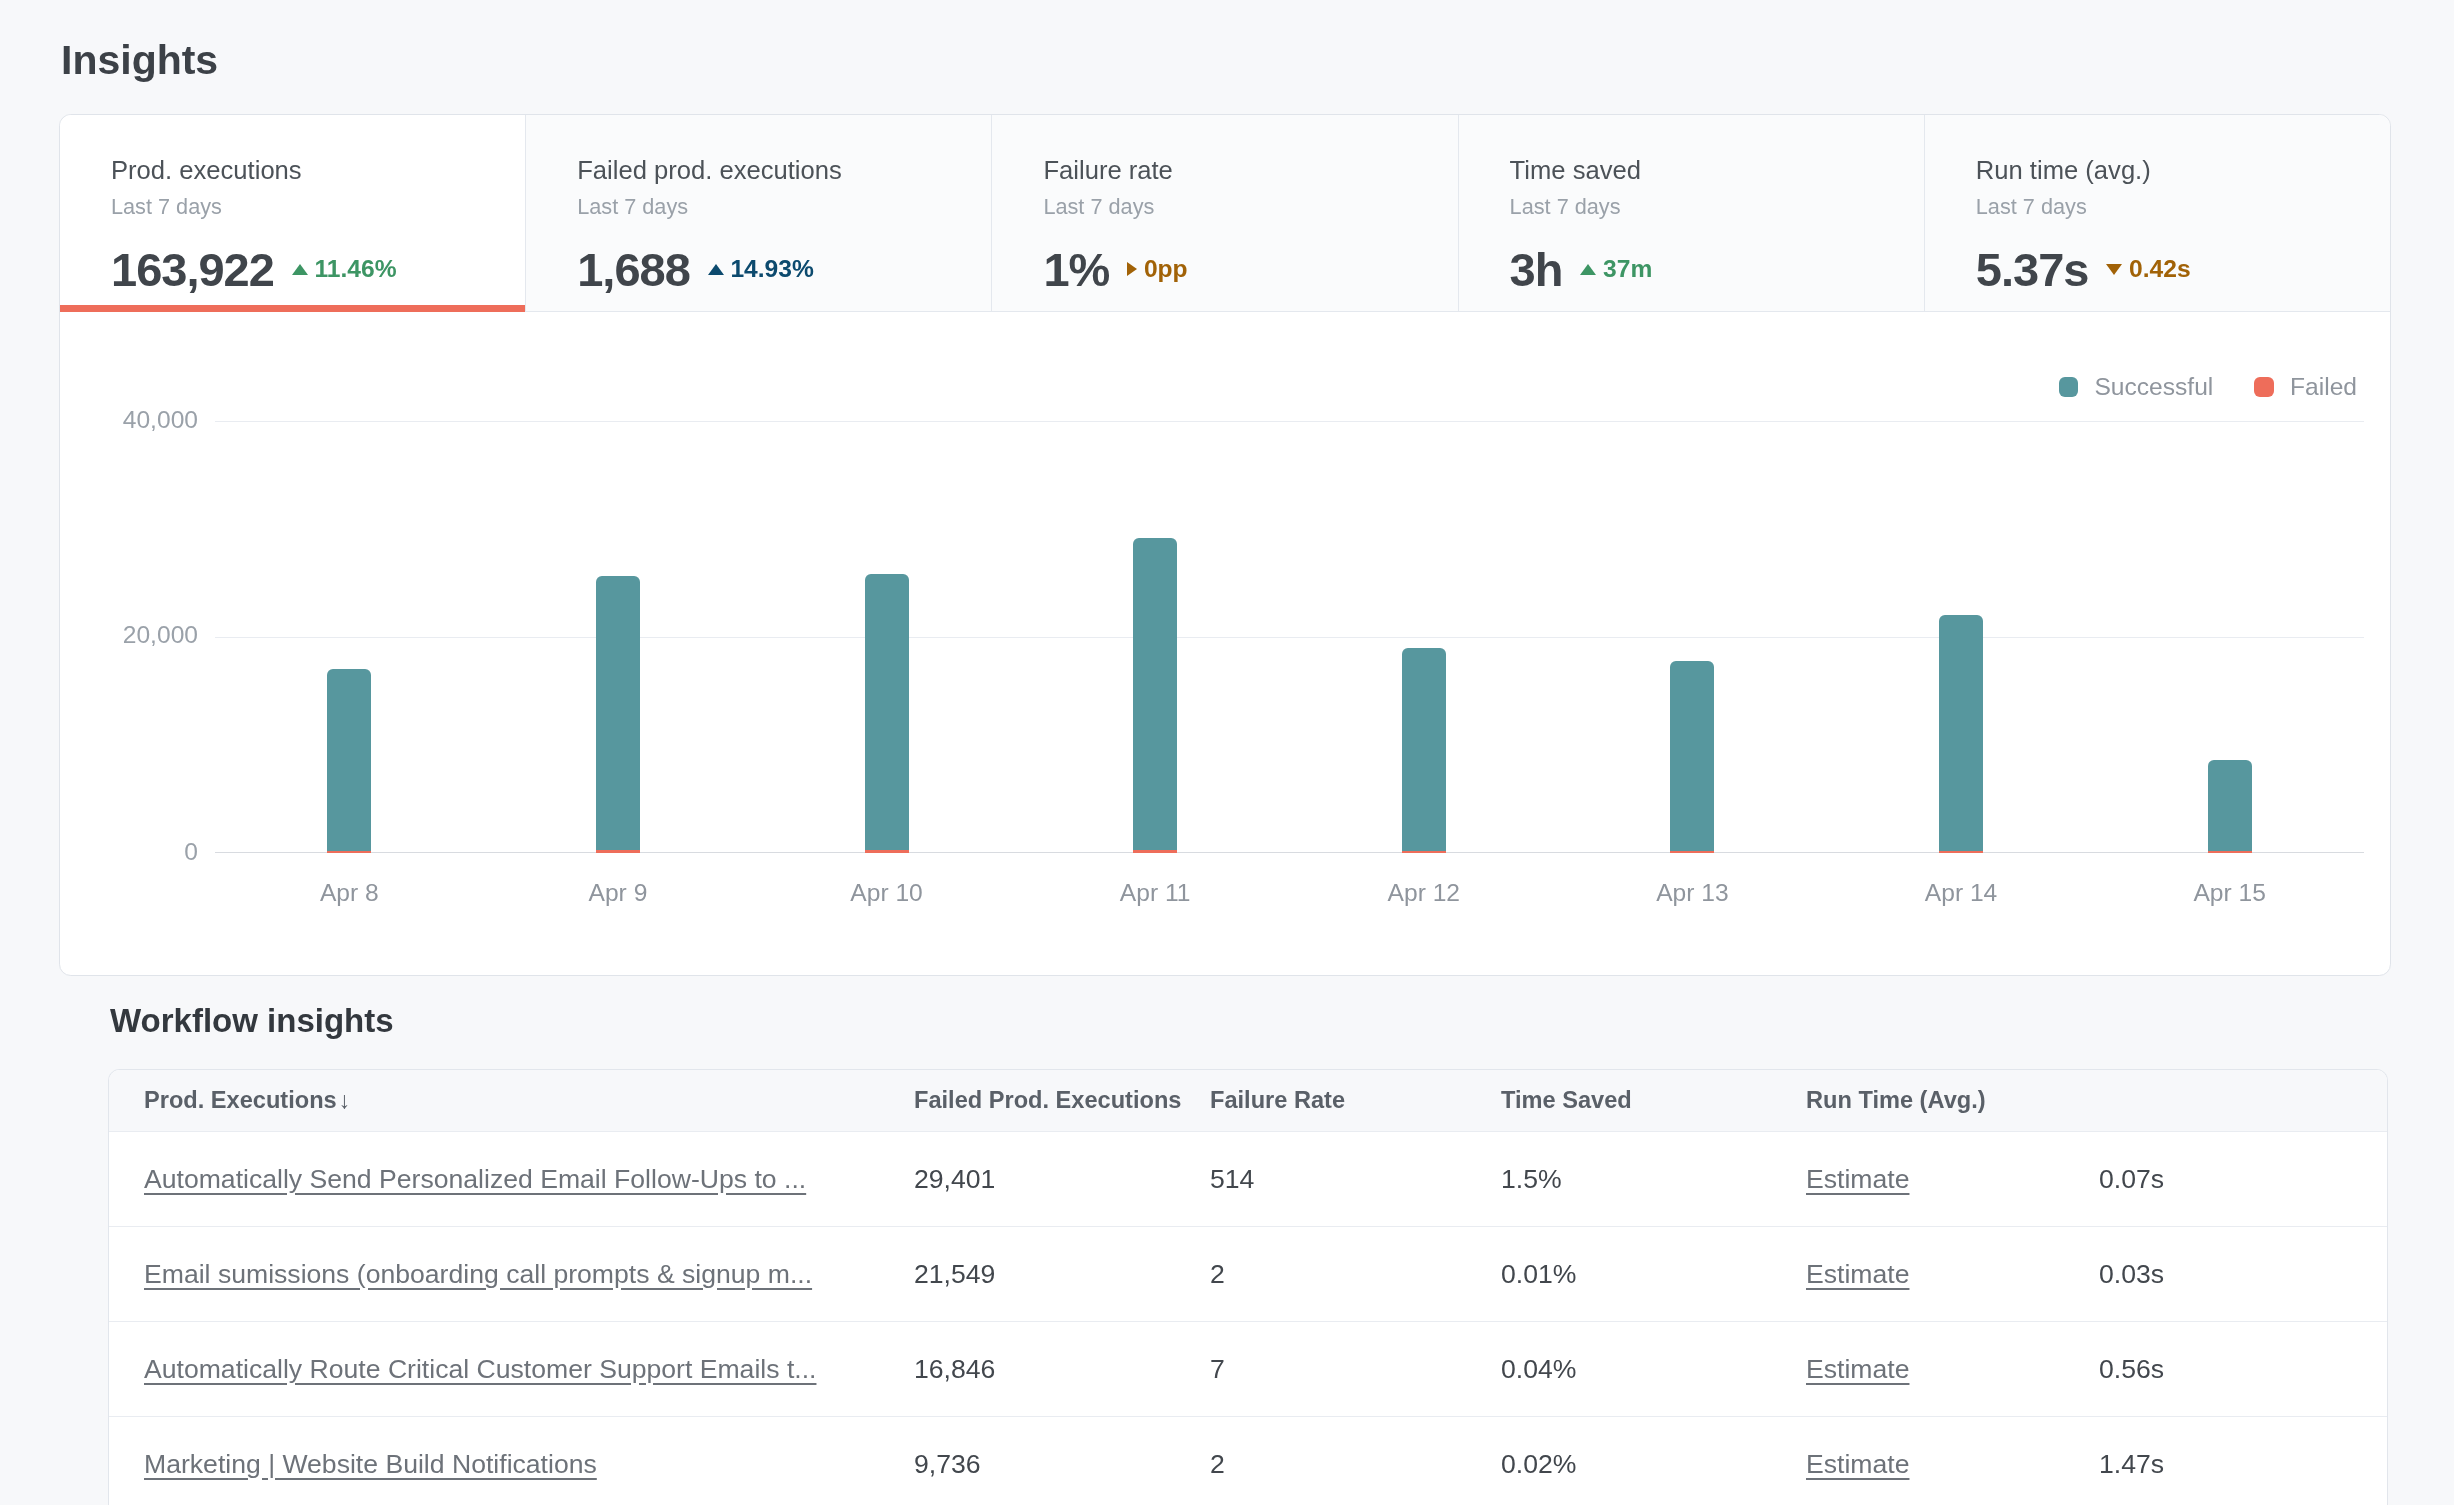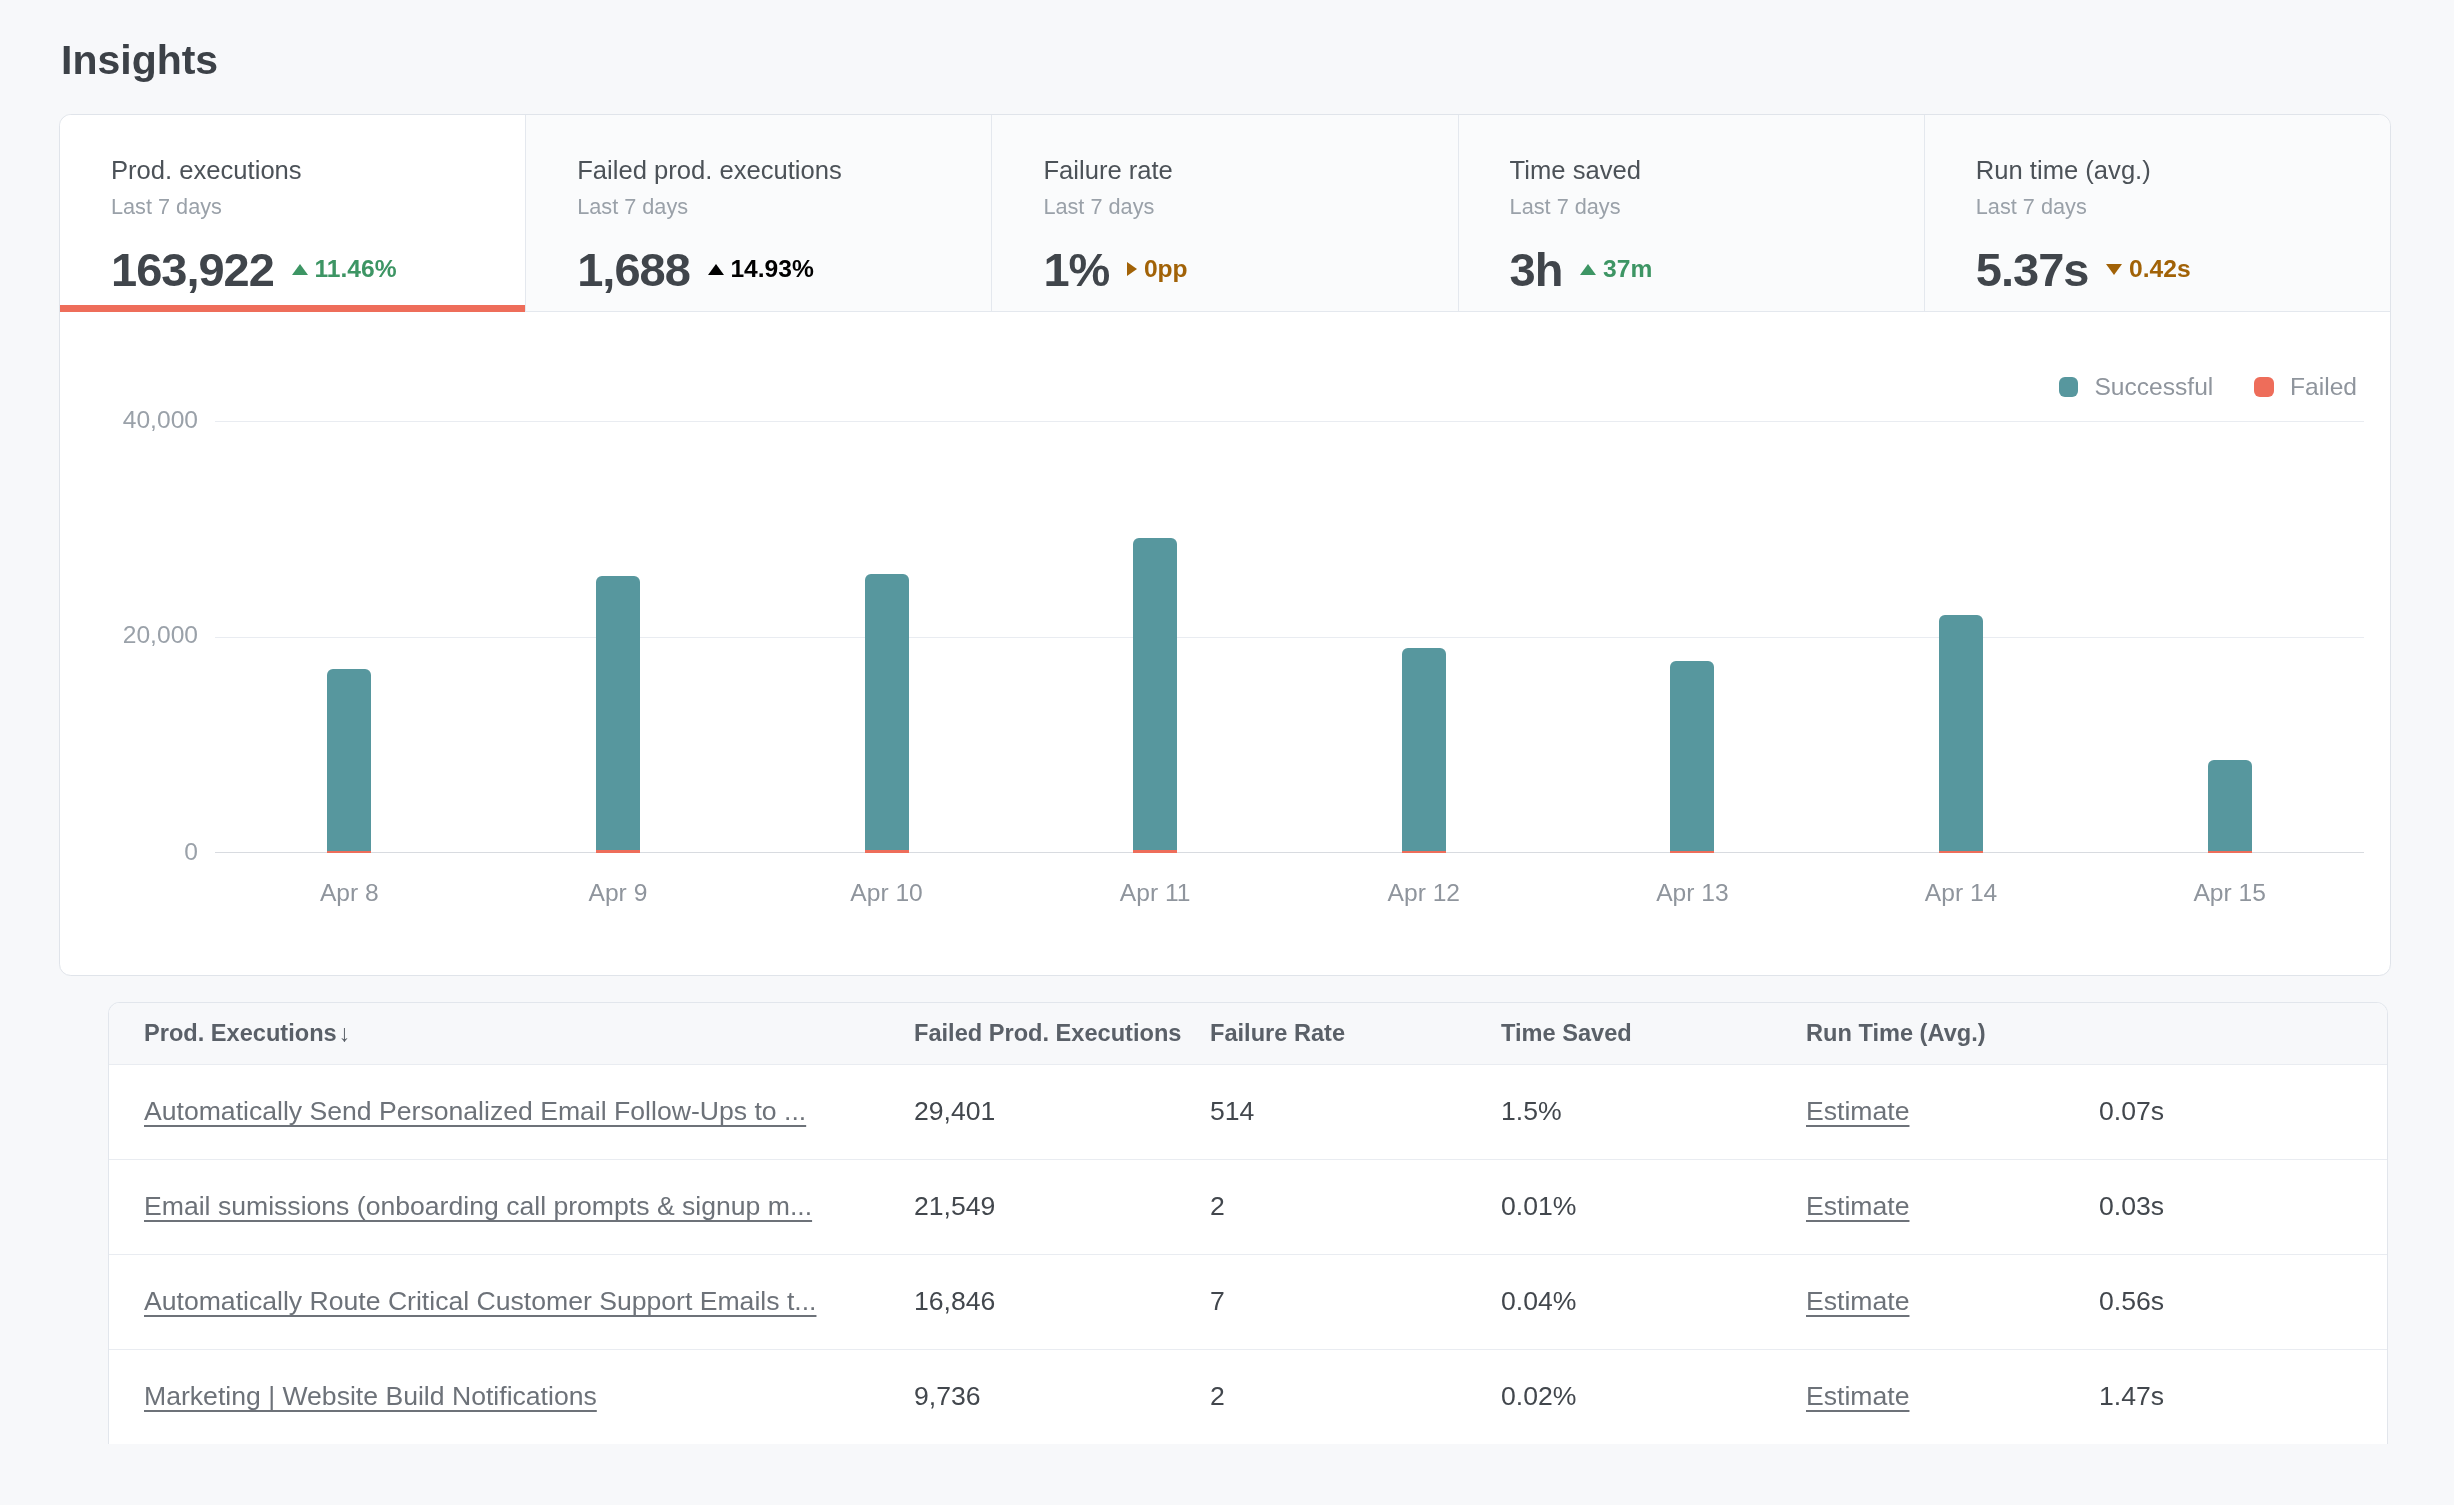--- a/index.html
+++ b/index.html
@@ -24,21 +24,21 @@
   .tab:first-child { border-top-left-radius:11.8px; }
   .tab:last-child { border-right:none; border-top-right-radius:11.8px; }
   .tab.active { background:#fff; border-bottom:none; }
   .active-bar { position:absolute; left:0; right:0; bottom:0; height:6.9px; background:#ee6d5a; }
   .tab-label { font-size:25.6px; color:#4c5258; margin-bottom:8.9px; }
   .tab-period { font-size:21.7px; color:#9aa1a9; margin-bottom:21.7px; }
   .value-row { display:flex; align-items:center; gap:17.7px; }
   .tab-value { font-size:47px; font-weight:700; color:#40454b; letter-spacing:-1px; }
   .delta { display:flex; align-items:center; gap:6.9px; font-size:24.6px; font-weight:700; }
   .delta.green { color:#3d9564; }
-  .delta.red   { color:#000000; }
+  .delta.red   { color:#0c4a6e; }
   .delta.gray  { color:#a16207; }
   .tri { width:0; height:0; display:inline-block; }
   .tri-up    { border-left:8.9px solid transparent; border-right:8.9px solid transparent; border-bottom:11.8px solid currentColor; }
   .tri-down  { border-left:8.9px solid transparent; border-right:8.9px solid transparent; border-top:11.8px solid currentColor; }
   .tri-right { border-top:7.9px solid transparent; border-bottom:7.9px solid transparent; border-left:10.8px solid currentColor; }
 
   
   .chart { position:relative; height:663px; }
   .legend { position:absolute; top:61px; right:33px; display:flex; gap:41px; align-items:center;
             font-size:24.6px; color:#8f959d; }
@@ -221,20 +221,21 @@
           <div class="xlabel">Apr 11</div>
           <div class="xlabel">Apr 12</div>
           <div class="xlabel">Apr 13</div>
           <div class="xlabel">Apr 14</div>
           <div class="xlabel">Apr 15</div>
         </div>
     </div>
   </section>
 
   <div class="workflow">
+    <h2 class="wf-title">Workflow insights</h2>
 
     <div class="table">
       <div class="trow thead">
         <div class="th">
           <span>Prod. Executions</span><span class="sort-icon">↓</span>
         </div>
         <div class="th">Failed Prod. Executions</div>
         <div class="th">Failure Rate</div>
         <div class="th">Time Saved</div>
         <div class="th">Run Time (Avg.)</div>

